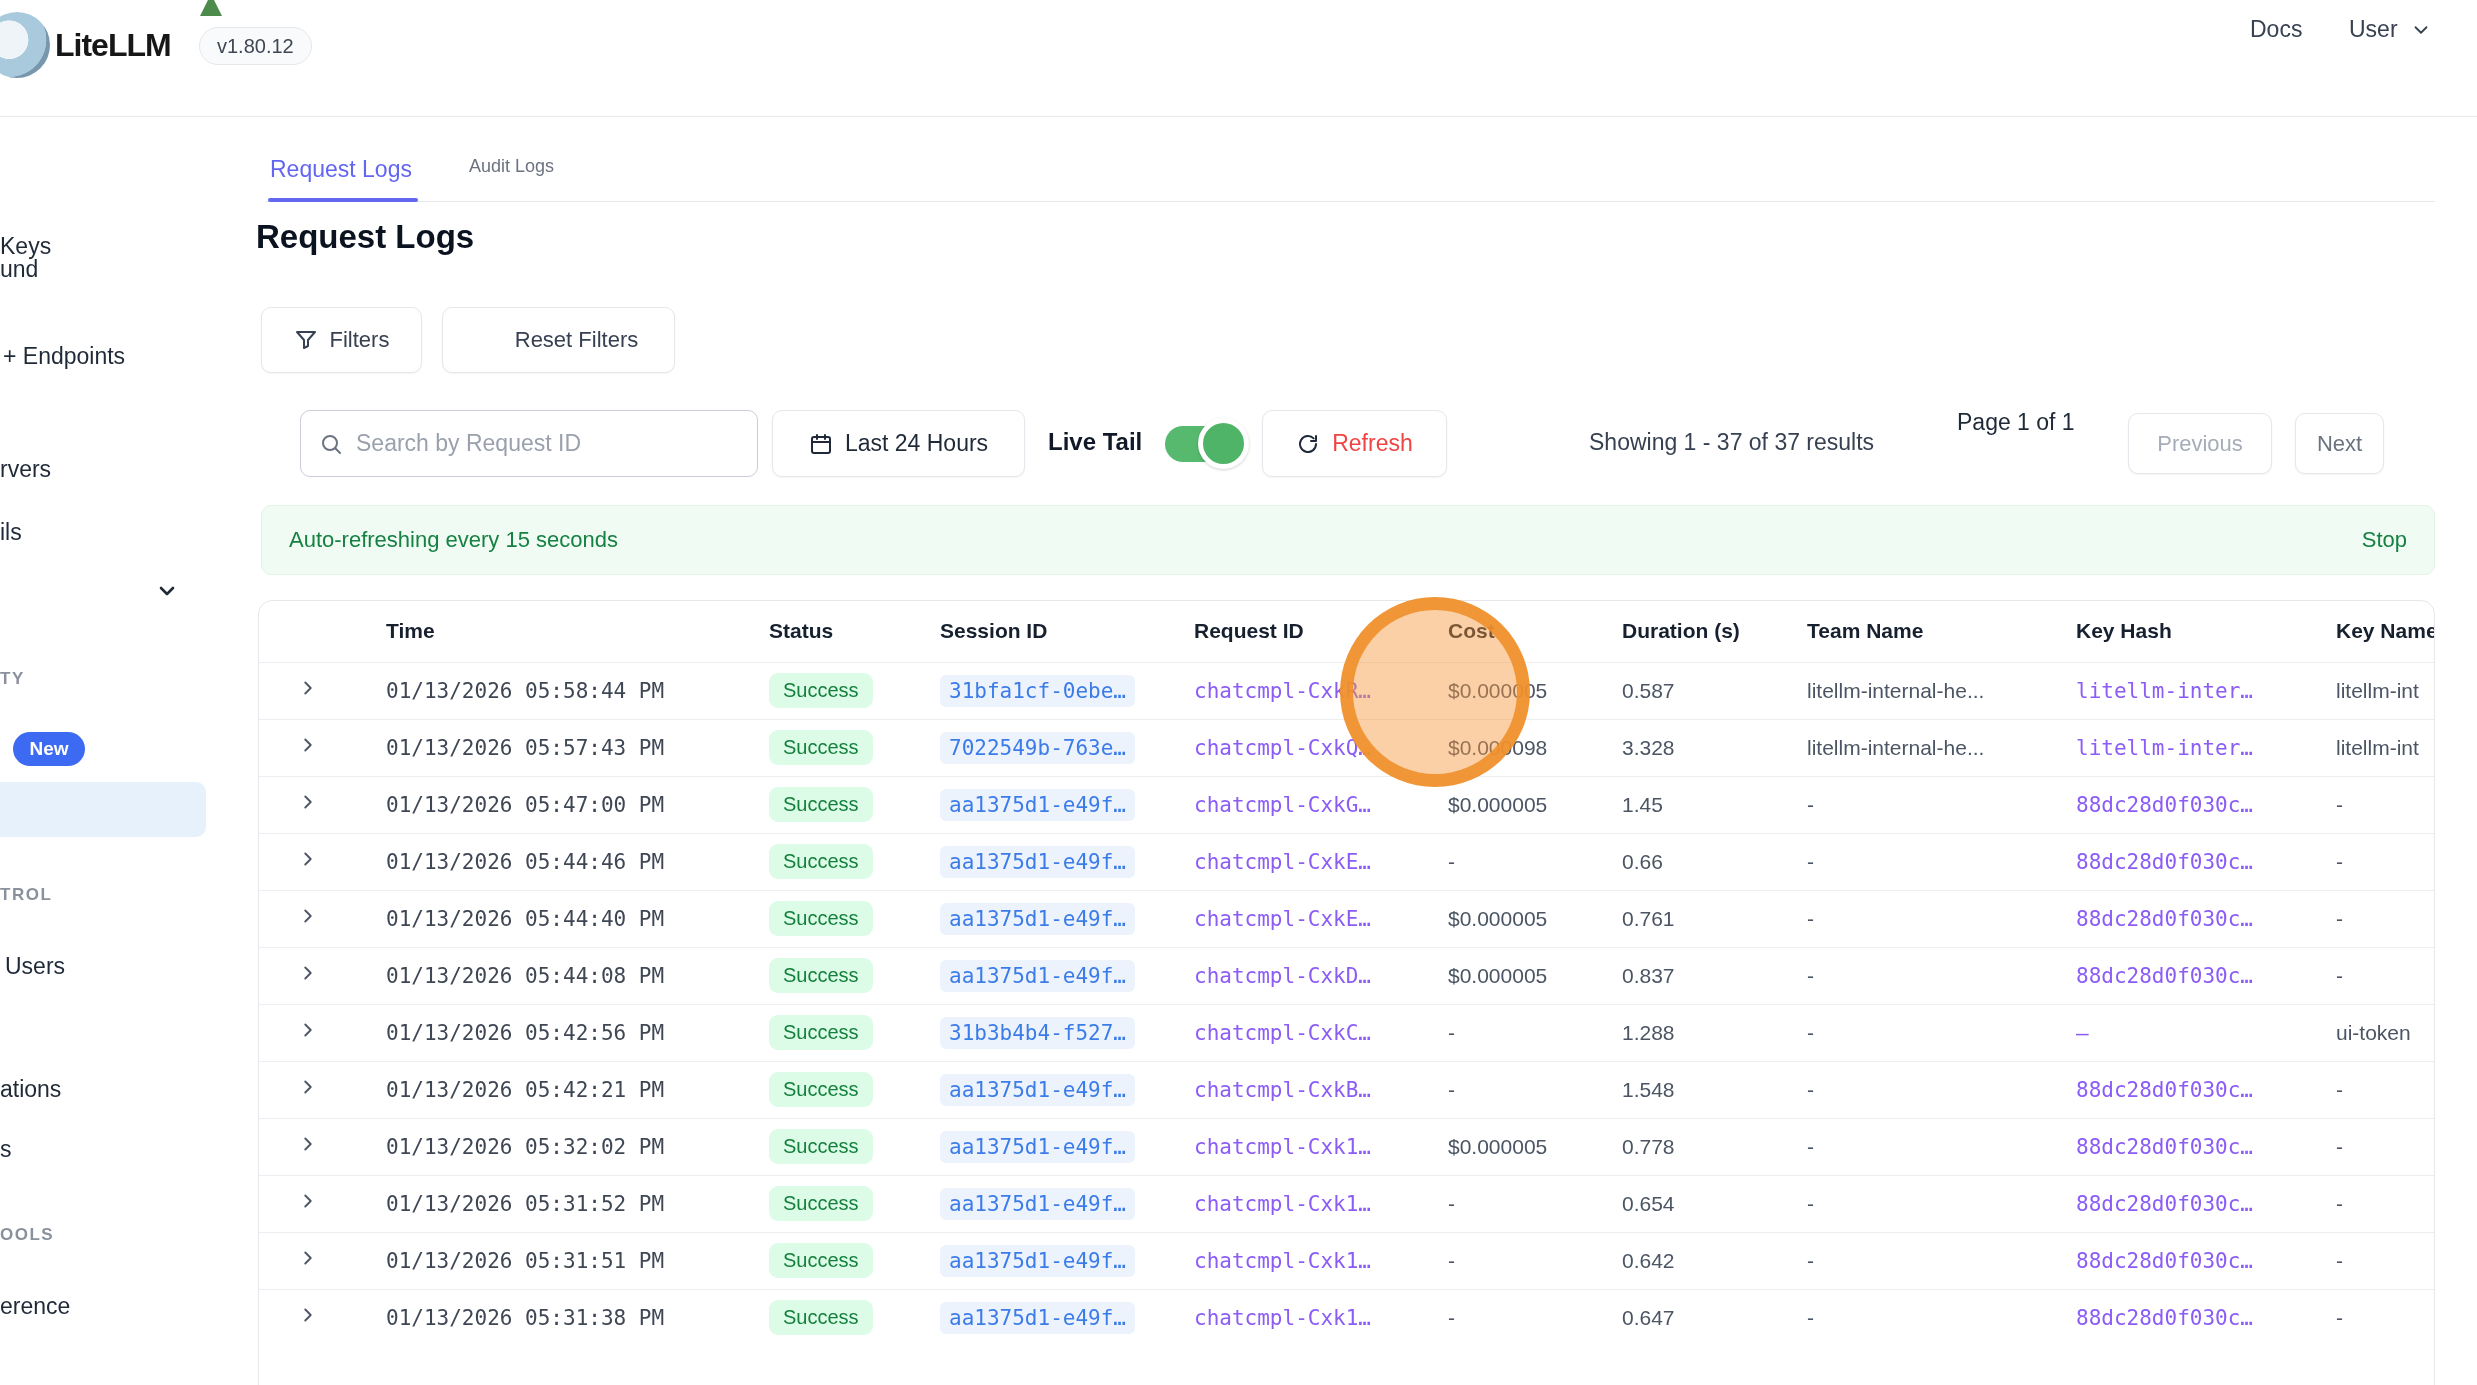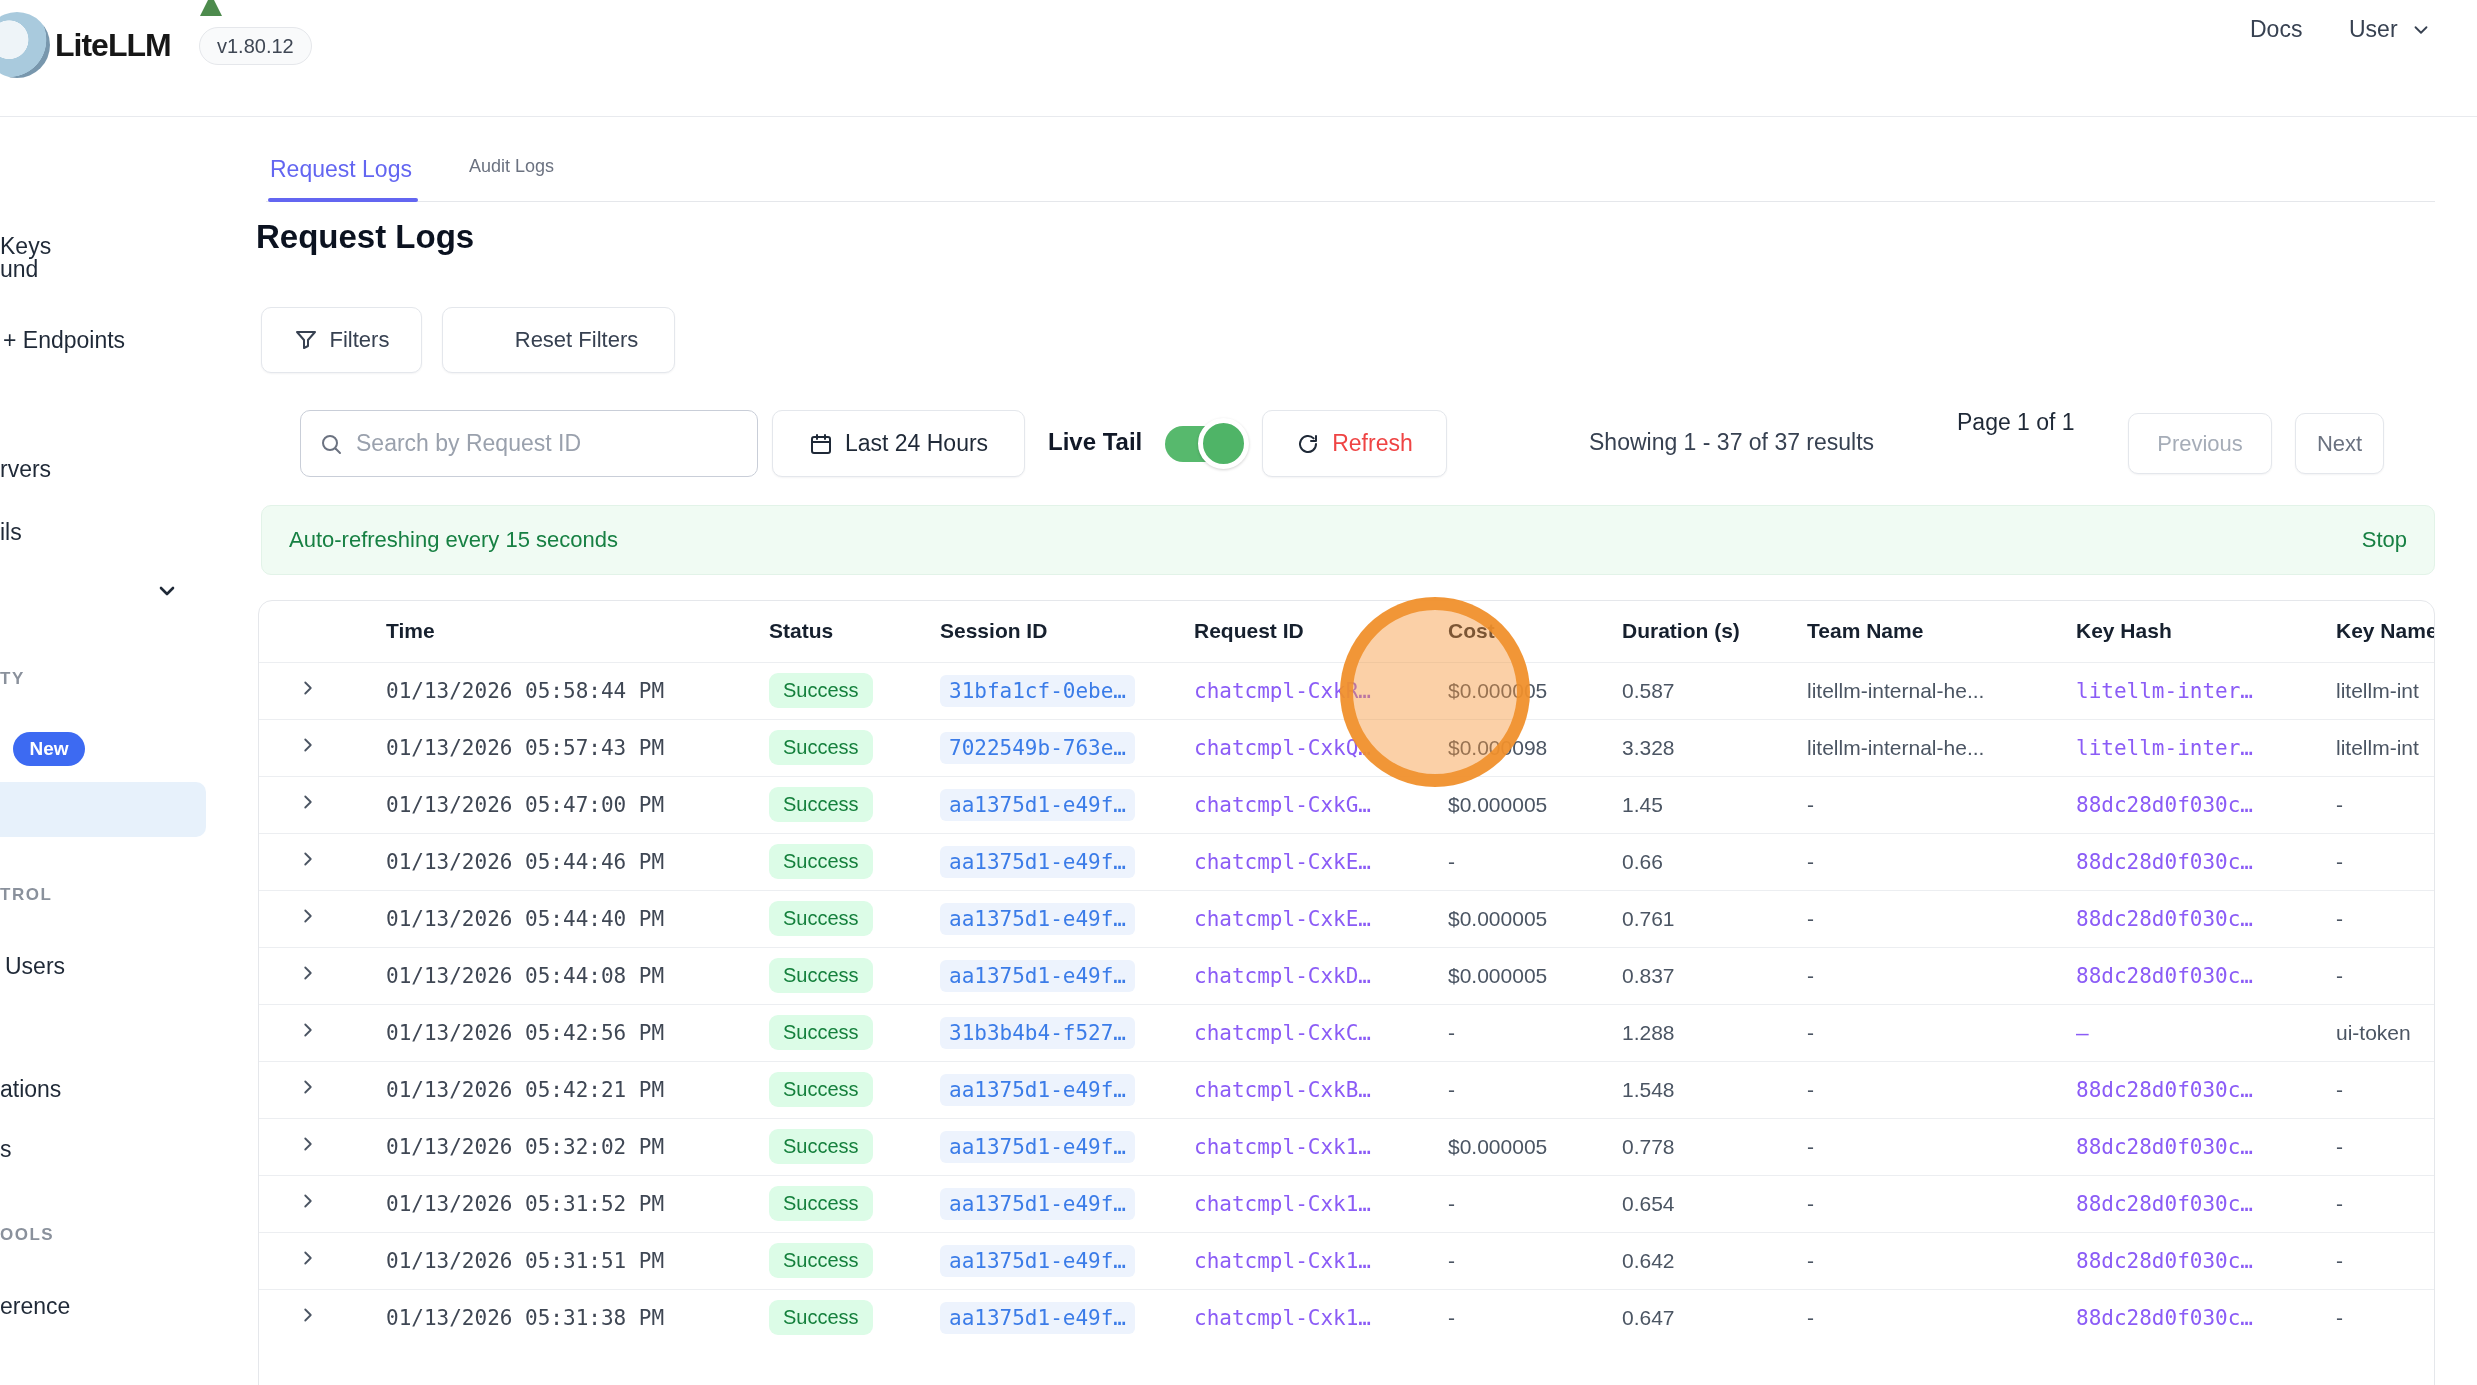--- a/index.html
+++ b/index.html
@@ -23,21 +23,21 @@
   .nav-docs { position:absolute; left:2250px; top:16px; font-size:23px; color:#374151; cursor:pointer; }
   .nav-user { position:absolute; left:2349px; top:16px; font-size:23px; color:#374151;
               display:flex; align-items:center; gap:12px; cursor:pointer; }
 
   
   .sidebar { position:absolute; left:0; top:117px; width:206px; height:1268px; background:#fff; }
   .sfrag { position:absolute; font-size:23px; color:#1f2937; white-space:nowrap; }
   .sec   { font-size:17px; font-weight:700; color:#8a919c; letter-spacing:1.5px; }
   .sf-keys        { left:0;  top:96px;margin-top:20px;  }
   .sf-playground  { left:0;  top:139px; }
-  .sf-endpoints   { left:3px;top:210px;text-align:right; }
+  .sf-endpoints   { left:3px;top:226px;text-align:right; }
   .sf-servers     { left:0;  top:339px; }
   .sf-guardrails  { left:0;  top:402px; }
   .sf-chevron     { left:155px; top:462px; }
   .sf-sec-obs     { left:0;  top:552px; }
   .sf-newbadge    { position:absolute; left:13px; top:615px; width:72px; height:34px;
                     background:#3d6af2; color:#fff; border-radius:17px; font-size:19px;
                     display:flex; align-items:center; justify-content:center; font-weight:700; }
   .sf-selected    { position:absolute; left:0; top:665px; width:206px; height:55px;
                     background:#e7f1fb; border-radius:0 10px 10px 0; cursor:pointer; }
   .sf-sec-acc     { left:0;  top:768px; }

